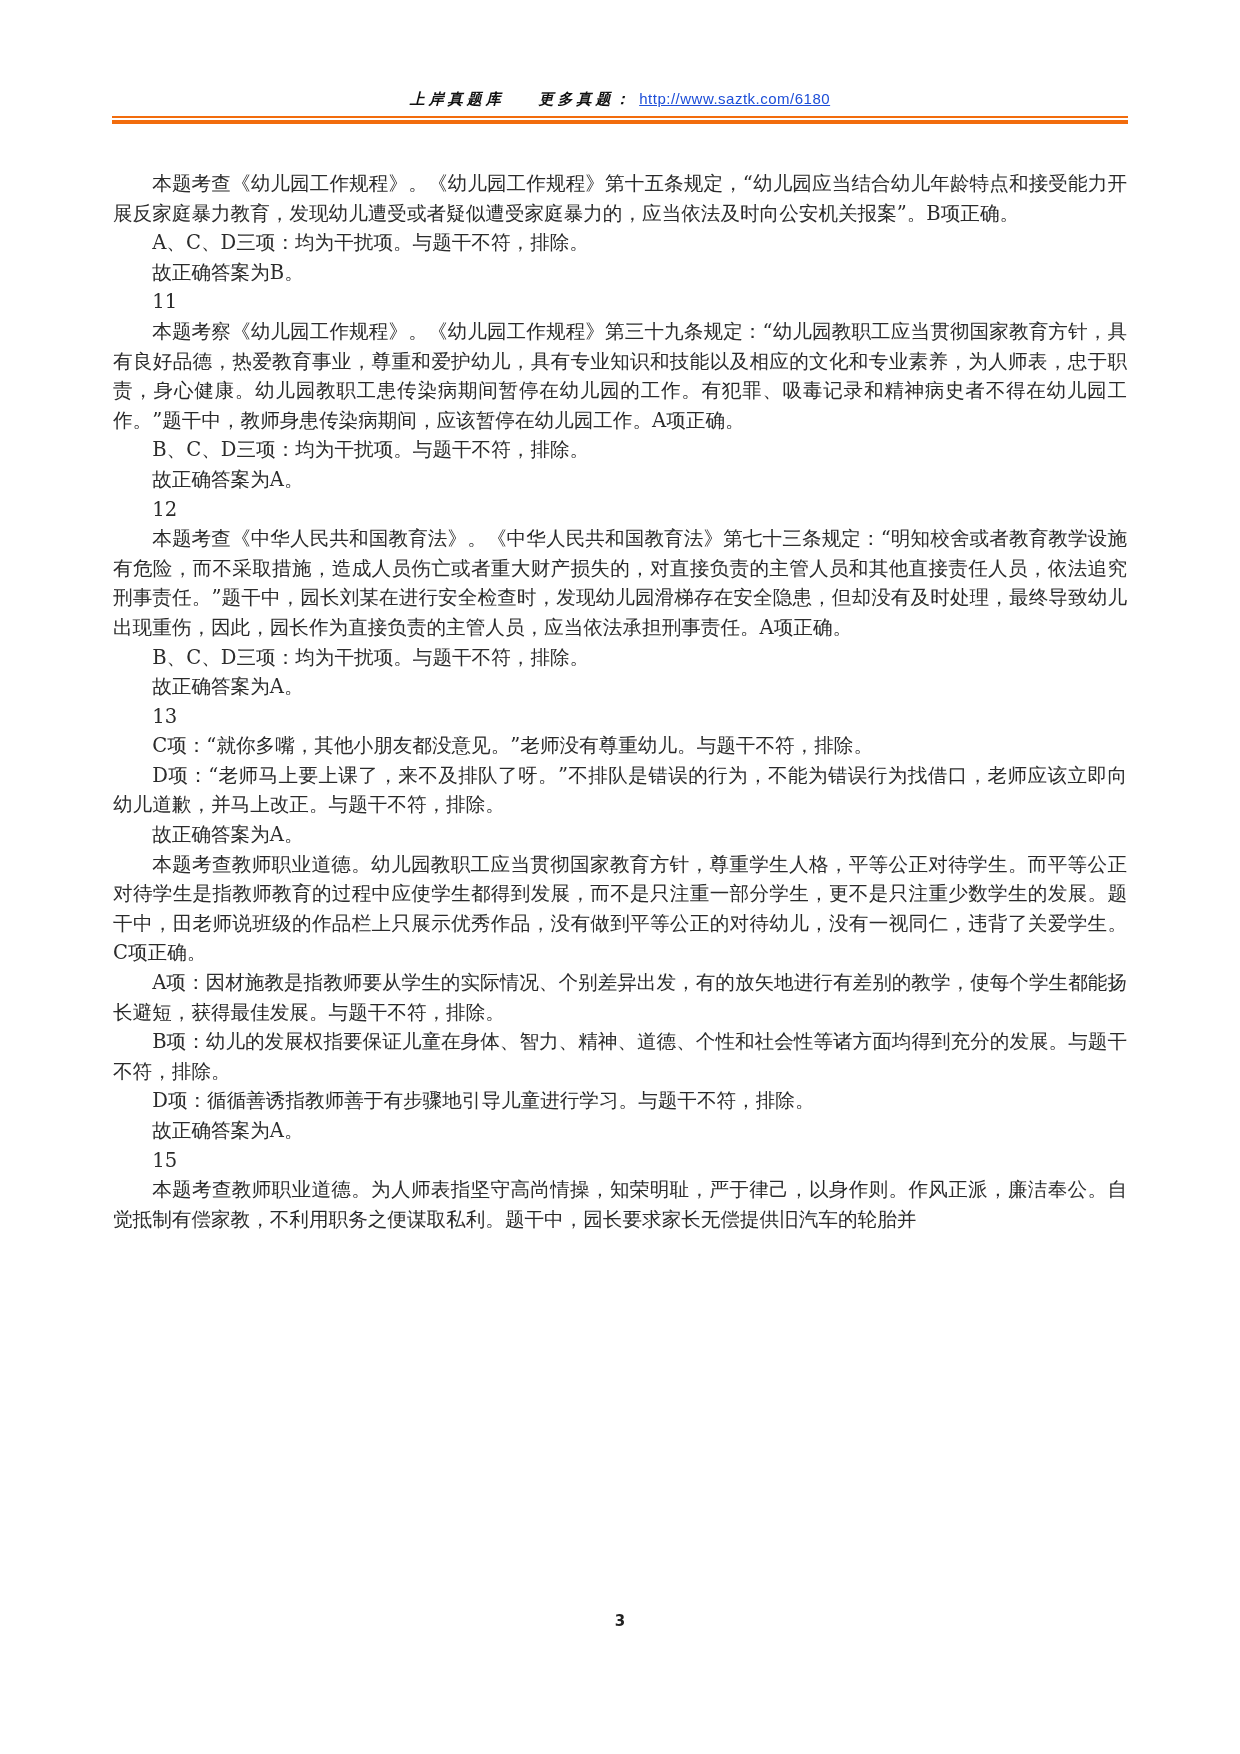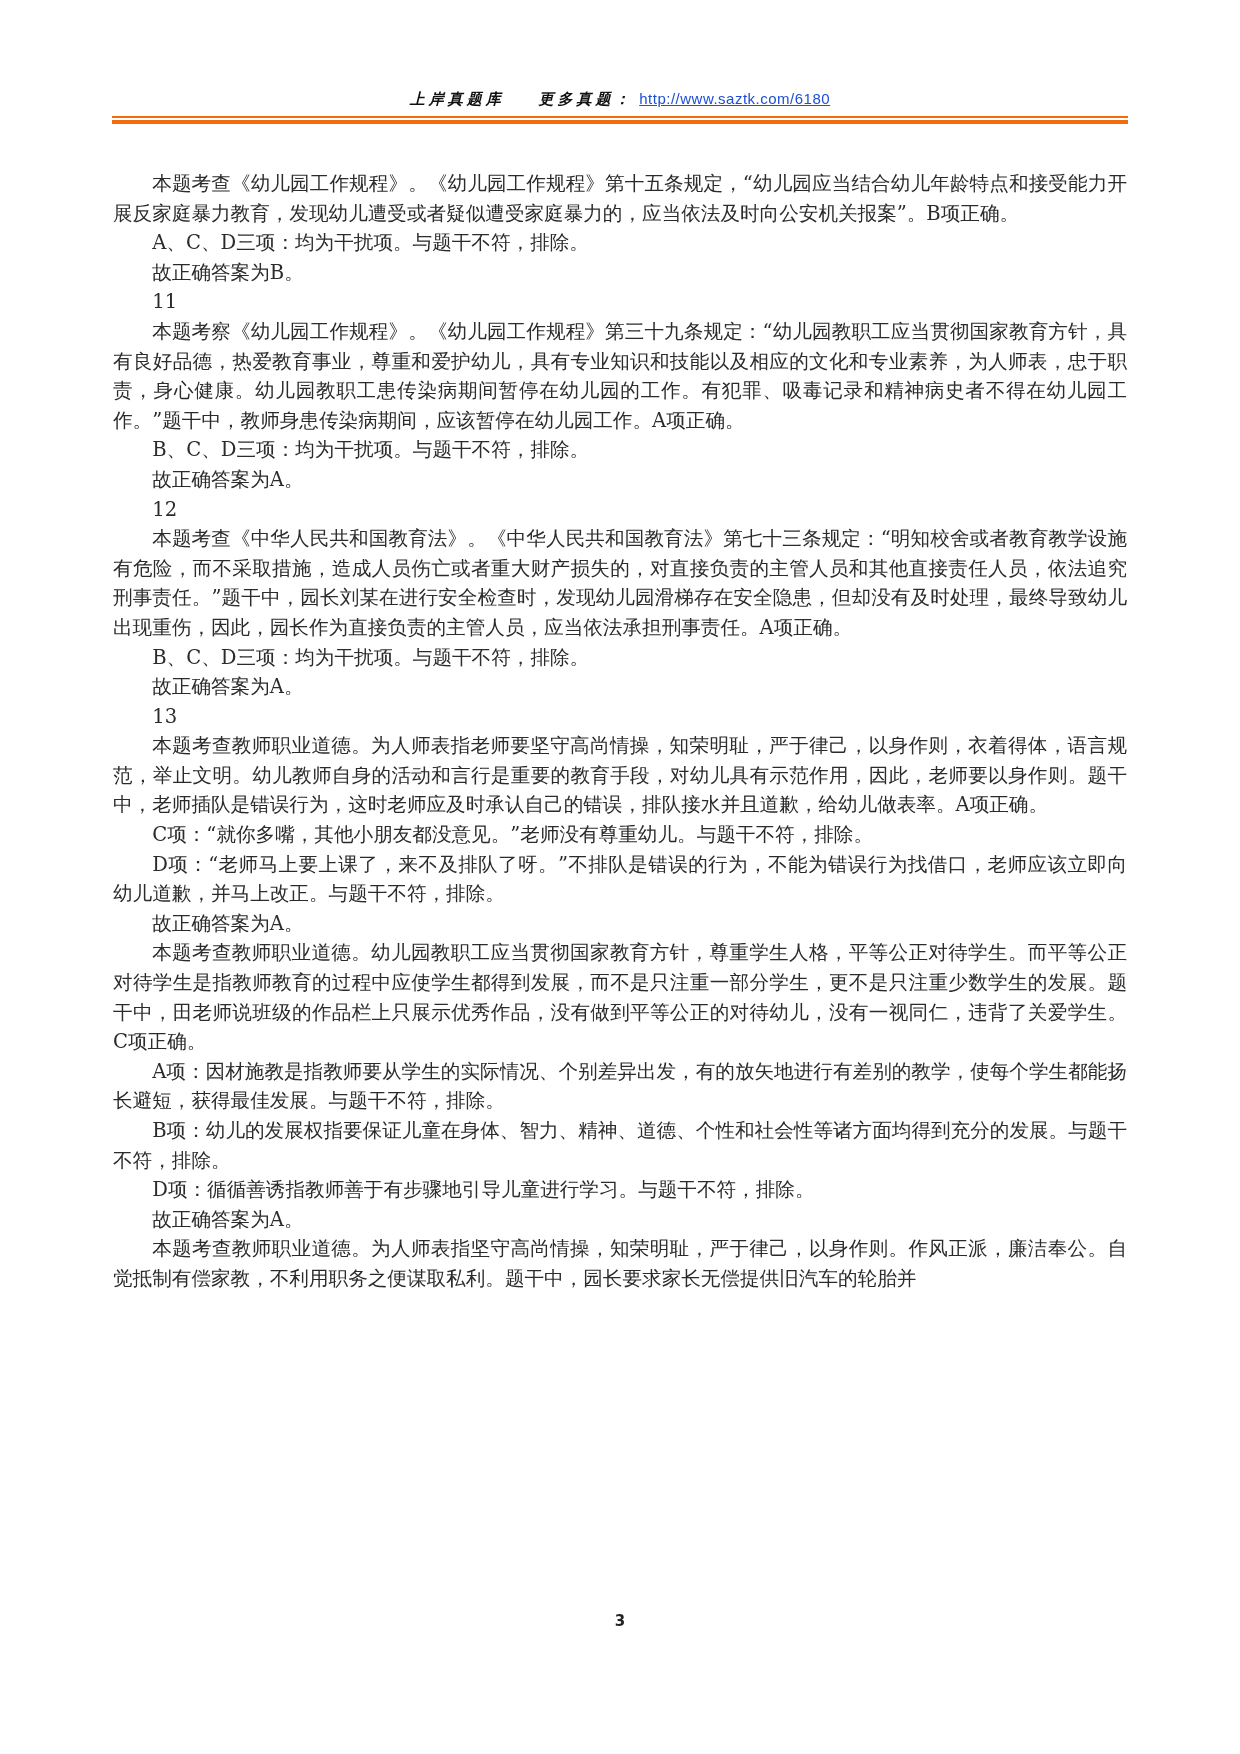--- a/index.html
+++ b/index.html
@@ -35,25 +35,25 @@
   <p class="p">故正确答案为B。</p>
   <p class="num">11</p>
   <p class="p">本题考察《幼儿园工作规程》。《幼儿园工作规程》第三十九条规定：“幼儿园教职工应当贯彻国家教育方针，具有良好品德，热爱教育事业，尊重和爱护幼儿，具有专业知识和技能以及相应的文化和专业素养，为人师表，忠于职责，身心健康。幼儿园教职工患传染病期间暂停在幼儿园的工作。有犯罪、吸毒记录和精神病史者不得在幼儿园工作。”题干中，教师身患传染病期间，应该暂停在幼儿园工作。A项正确。</p>
   <p class="p">B、C、D三项：均为干扰项。与题干不符，排除。</p>
   <p class="p">故正确答案为A。</p>
   <p class="num">12</p>
   <p class="p">本题考查《中华人民共和国教育法》。《中华人民共和国教育法》第七十三条规定：“明知校舍或者教育教学设施有危险，而不采取措施，造成人员伤亡或者重大财产损失的，对直接负责的主管人员和其他直接责任人员，依法追究刑事责任。”题干中，园长刘某在进行安全检查时，发现幼儿园滑梯存在安全隐患，但却没有及时处理，最终导致幼儿出现重伤，因此，园长作为直接负责的主管人员，应当依法承担刑事责任。A项正确。</p>
   <p class="p">B、C、D三项：均为干扰项。与题干不符，排除。</p>
   <p class="p">故正确答案为A。</p>
   <p class="num">13</p>
-  <p class="p">本题考查教师职业道德。为人师表指老师要坚守高尚情操，知荣明耻，严于律己，以身作则，衣着得体，语言规范，举止文明。幼儿教师自身的活动和言行是重要的教育手段，对幼儿具有示范作用，因此，老师要以身作则。题干中，老师插队是错误行为，这时老师应及时承认自己的错误，排队接水并且道歉，给幼儿做表率。A项正确。</p>
   <p class="p">C项：“就你多嘴，其他小朋友都没意见。”老师没有尊重幼儿。与题干不符，排除。</p>
   <p class="p">D项：“老师马上要上课了，来不及排队了呀。”不排队是错误的行为，不能为错误行为找借口，老师应该立即向幼儿道歉，并马上改正。与题干不符，排除。</p>
   <p class="p">故正确答案为A。</p>
   <p class="p">本题考查教师职业道德。幼儿园教职工应当贯彻国家教育方针，尊重学生人格，平等公正对待学生。而平等公正对待学生是指教师教育的过程中应使学生都得到发展，而不是只注重一部分学生，更不是只注重少数学生的发展。题干中，田老师说班级的作品栏上只展示优秀作品，没有做到平等公正的对待幼儿，没有一视同仁，违背了关爱学生。C项正确。</p>
   <p class="p">A项：因材施教是指教师要从学生的实际情况、个别差异出发，有的放矢地进行有差别的教学，使每个学生都能扬长避短，获得最佳发展。与题干不符，排除。</p>
   <p class="p">B项：幼儿的发展权指要保证儿童在身体、智力、精神、道德、个性和社会性等诸方面均得到充分的发展。与题干不符，排除。</p>
   <p class="p">D项：循循善诱指教师善于有步骤地引导儿童进行学习。与题干不符，排除。</p>
   <p class="p">故正确答案为A。</p>
+  <p class="num">15</p>
   <p class="p">本题考查教师职业道德。为人师表指坚守高尚情操，知荣明耻，严于律己，以身作则。作风正派，廉洁奉公。自觉抵制有偿家教，不利用职务之便谋取私利。题干中，园长要求家长无偿提供旧汽车的轮胎并</p>
 </div>
 
 <div class="page-number">3</div>
 
 </body></html>

